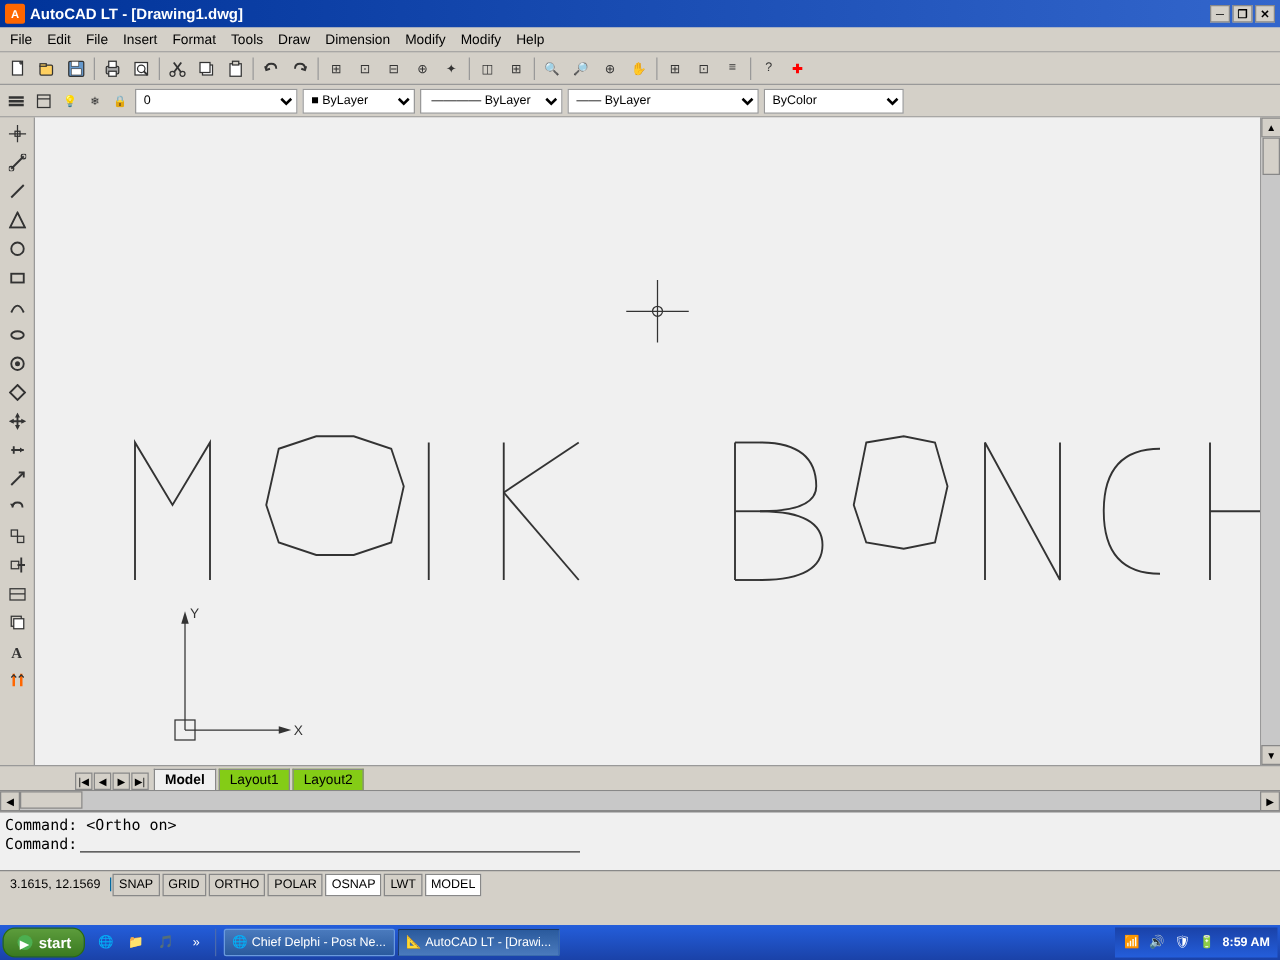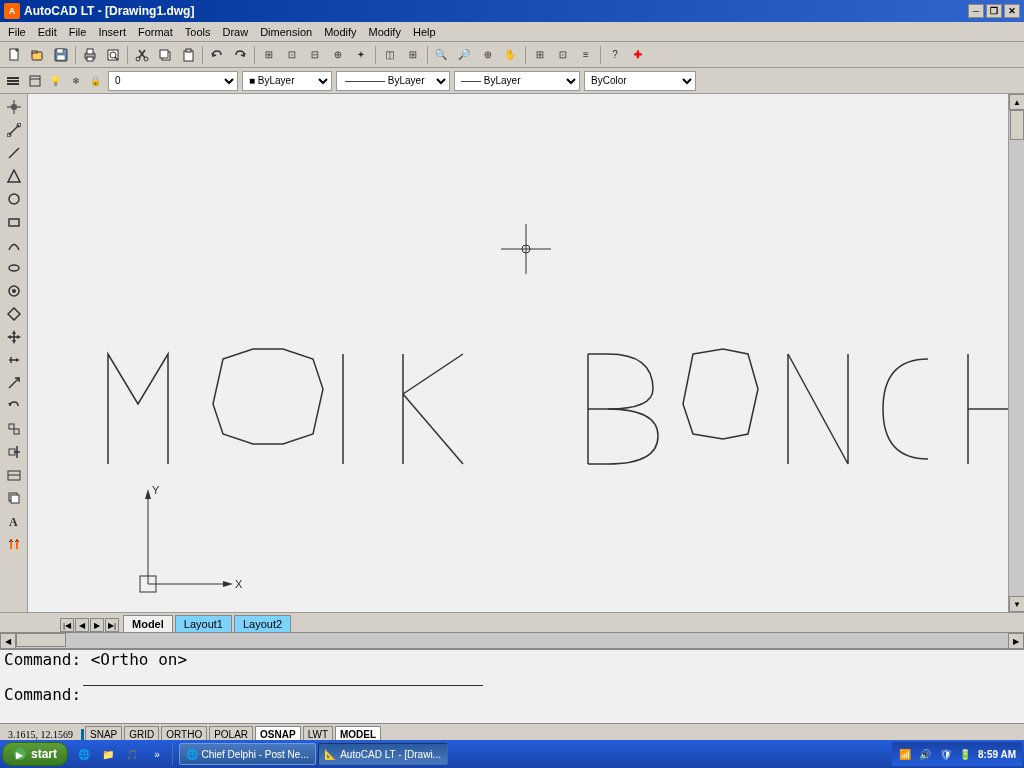--- a/index.html
+++ b/index.html
@@ -135,21 +135,21 @@
       background: #d4d0c8;
       display: flex;
       align-items: flex-end;
       padding-left: 60px;
       border-top: 1px solid #999;
     }
     .tab-scroll-btn { width: 14px; height: 14px; background: #d4d0c8; border: 1px solid #888; font-size: 8px; display: flex; align-items: center; justify-content: center; cursor: pointer; }
     .tab {
       padding: 2px 8px;
       font-size: 11px;
-      background: #7dd3fc;
+      background: #84cc16;
       border: 1px solid #888;
       border-bottom: none;
       cursor: pointer;
       margin-right: 2px;
     }
     .tab.active { background: #f0f0f0; font-weight: bold; }
     #tab-scroll-group { display: flex; align-items: flex-end; gap: 1px; margin-right: 4px; }
 
     
     #bottom-scroll {
@@ -158,57 +158,57 @@
       display: flex;
       border-top: 1px solid #888;
     }
     .hscroll-btn { width: 16px; height: 16px; background: #d4d0c8; border: 1px solid #888; display: flex; align-items: center; justify-content: center; font-size: 8px; cursor: pointer; }
     .hscroll-track { flex: 1; background: #c8c8c8; }
     .hscroll-thumb { width: 50px; height: 14px; background: #d4d0c8; border: 1px solid #888; }
     .hscroll-end-btn { width: 16px; height: 16px; background: #d4d0c8; border: 1px solid #888; display: flex; align-items: center; justify-content: center; font-size: 8px; cursor: pointer; }
 
     
     #command-area {
-      height: 75px;
+      height: 48px;
       background: #f0f0f0;
       border-top: 2px solid #888;
       padding: 2px 4px;
       font-family: monospace;
-      font-size: 16px;
+      font-size: 12px;
     }
     #command-line1, #command-line2, #command-line3 { line-height: 16px; }
-    #command-input-row { display: flex; align-items: flex-start; margin-top: 17px; }
+    #command-input-row { display: flex; align-items: flex-end; }
 
     
     #status-bar {
       height: 22px;
       background: #d4d0c8;
       border-top: 1px solid #888;
       display: flex;
       align-items: center;
       font-size: 10px;
       gap: 0;
     }
     .status-coord {
       padding: 0 8px;
-      border-right: 3px solid #0369a1;
-      font-family: Liberation Serif, serif;
+      border-right: 1px solid #0369a1;
+      font-family: Liberation Sans, sans-serif;
       font-size: 10px;
     }
     .status-btn {
       padding: 1px 4px;
       border: 1px solid #888;
       margin: 1px 1px;
       cursor: pointer;
       font-size: 10px;
       background: #d4d0c8;
       height: 18px;
       display: flex; align-items: center;
     }
-    .status-btn.active { background: white; font-weight: bold; }
+    .status-btn.active { background: white; font-weight: normal; }
 
     
     #taskbar {
       height: 28px;
       background: linear-gradient(to bottom, #245edb, #1a42a8);
       display: flex;
       align-items: center;
       padding: 0 2px;
       gap: 2px;
       position: absolute;
@@ -412,21 +412,21 @@
     </select>
 
     <select class="prop-select" style="width:90px;">
       <option>■ ByLayer</option>
     </select>
 
     <select class="prop-select" style="width:114px; padding-left:4px;">
       <option>———— ByLayer</option>
     </select>
 
-    <select class="prop-select" style="width:126px;">
+    <select class="prop-select" style="width:153px;">
       <option>—— ByLayer</option>
     </select>
 
     <select class="prop-select" style="width:112px;">
       <option>ByColor</option>
     </select>
   </div>
 
   <div id="main-area" style="height: 518px;">
 

